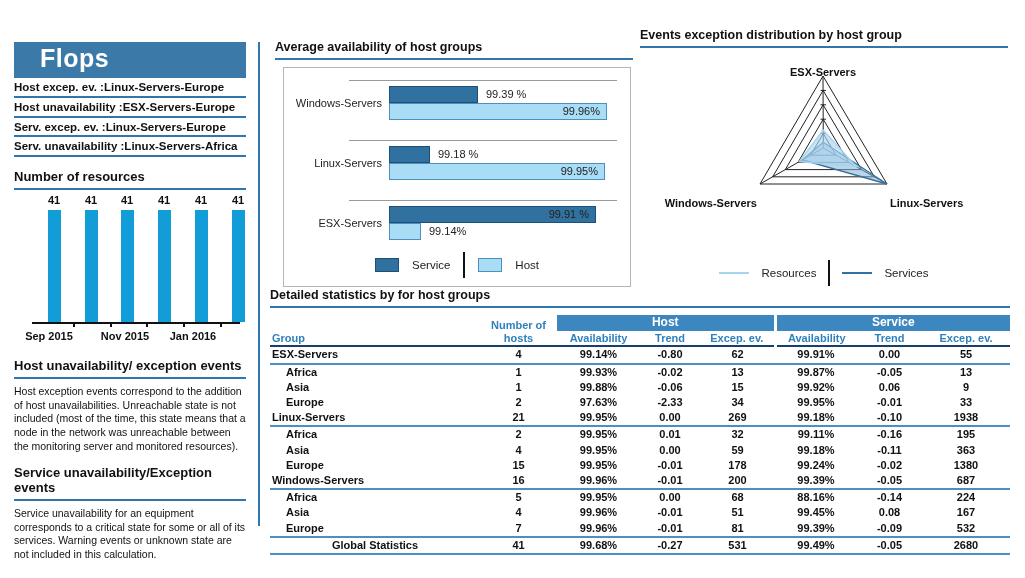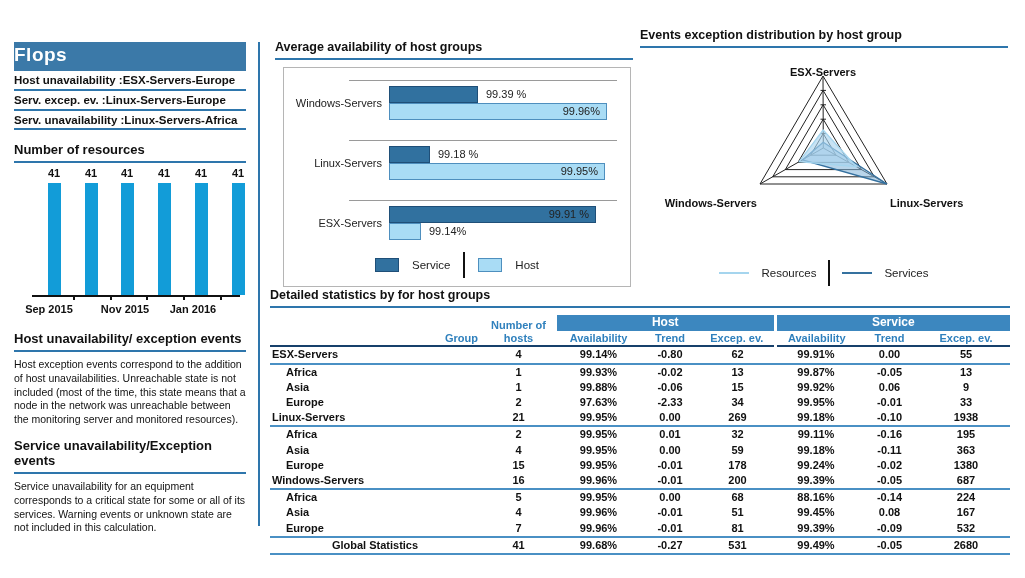--- a/index.html
+++ b/index.html
@@ -6,21 +6,21 @@
     --accent:#2e76ac; --titlebg:#3b79a8; --bright:#129cd8;
     --service:#31719f; --host:#a9dcf5; --band:#3c87bf; --hblue:#2f80bd;
   }
   *{box-sizing:border-box;}
   html,body{margin:0;padding:0;background:#fff;}
   body{font-family:"Liberation Sans",sans-serif;color:#111;}
   .page{position:relative;width:1025px;height:578px;background:#fff;overflow:hidden;}
 
   
   .sidebar{position:absolute;left:14px;top:42px;width:232px;}
-  .flops-title{background:var(--titlebg);color:#fff;font-size:19px;font-weight:bold;padding:2px 0 5px;letter-spacing:.5px;}
+  .flops-title{background:var(--titlebg);color:#fff;font-size:25px;font-weight:bold;padding:2px 26px 5px;letter-spacing:.5px;}
   .flop-row{font-size:11.5px;font-weight:bold;padding:3px 0 1px;border-bottom:2px solid var(--accent);line-height:1.2;}
   .sec-h{font-size:13px;font-weight:bold;border-bottom:2px solid var(--accent);padding:2px 0 3px;margin-top:11px;line-height:1.15;}
   .res-chart{position:relative;height:152px;margin-top:4px;}
   .res-bar{position:absolute;width:13px;background:var(--bright);}
   .res-val{position:absolute;width:30px;text-align:center;font-size:11px;font-weight:bold;}
   .axis{position:absolute;left:18px;right:6px;top:128px;border-top:2px solid #111;}
   .tick{position:absolute;width:2px;height:5px;background:#111;top:128px;}
   .xlab{position:absolute;top:136px;font-size:11px;font-weight:bold;width:74px;text-align:center;}
   .para{font-size:10.5px;line-height:1.3;margin-top:6px;color:#111;}
 
@@ -50,37 +50,38 @@
   .lsw{width:30px;height:2px;}
   .lsw.resources{background:#a5d5ee;}
   .lsw.services{background:#35719f;}
 
   
   .stats{position:absolute;left:270px;top:288px;width:740px;}
   table{border-collapse:collapse;width:740px;margin-top:7px;font-size:11px;table-layout:fixed;}
   thead th{color:var(--hblue);font-weight:bold;font-size:11px;padding:1px 2px;line-height:1.15;}
   th.band{background:var(--band);color:#fff;font-size:12px;padding:1px 0;}
   th.svc-gap{border-left:3px solid #fff;}
-  th.th-group{vertical-align:bottom;text-align:right;}
+  th.th-group{vertical-align:bottom;text-align:left;}
   th.th-hosts{vertical-align:bottom;text-align:center;}
   tr.sub th, th.th-group, th.th-hosts{border-bottom:2px solid #16406b;}
   td{text-align:center;padding:1px 2px;font-weight:bold;line-height:1.2;}
   td.gcell{text-align:left;padding-left:2px;}
   tr.region td.gcell{padding-left:16px;}
   tr.total td.gcell{text-align:center;}
   tr.rule{border-bottom:2px solid #4a90c4;}
 </style>
 </head>
 <body>
 
 <div class="page">
 
   <aside class="sidebar">
     <div class="flops-title">Flops</div>
     <div>
+      <div class="flop-row"><span>Host excep. ev. :</span><span>Linux-Servers-Europe</span></div>
       <div class="flop-row"><span>Host unavailability :</span><span>ESX-Servers-Europe</span></div>
       <div class="flop-row"><span>Serv. excep. ev. :</span><span>Linux-Servers-Europe</span></div>
       <div class="flop-row"><span>Serv. unavailability :</span><span>Linux-Servers-Africa</span></div>
     </div>
 
     <div class="sec-h">Number of resources</div>
     <div class="res-chart">
       <div class="axis"></div>
     <div class="res-bar" style="left: 34px; top: 16px; height: 112px;"></div>
         <div class="res-val" style="left: 25px; top: 0px;">41</div>

